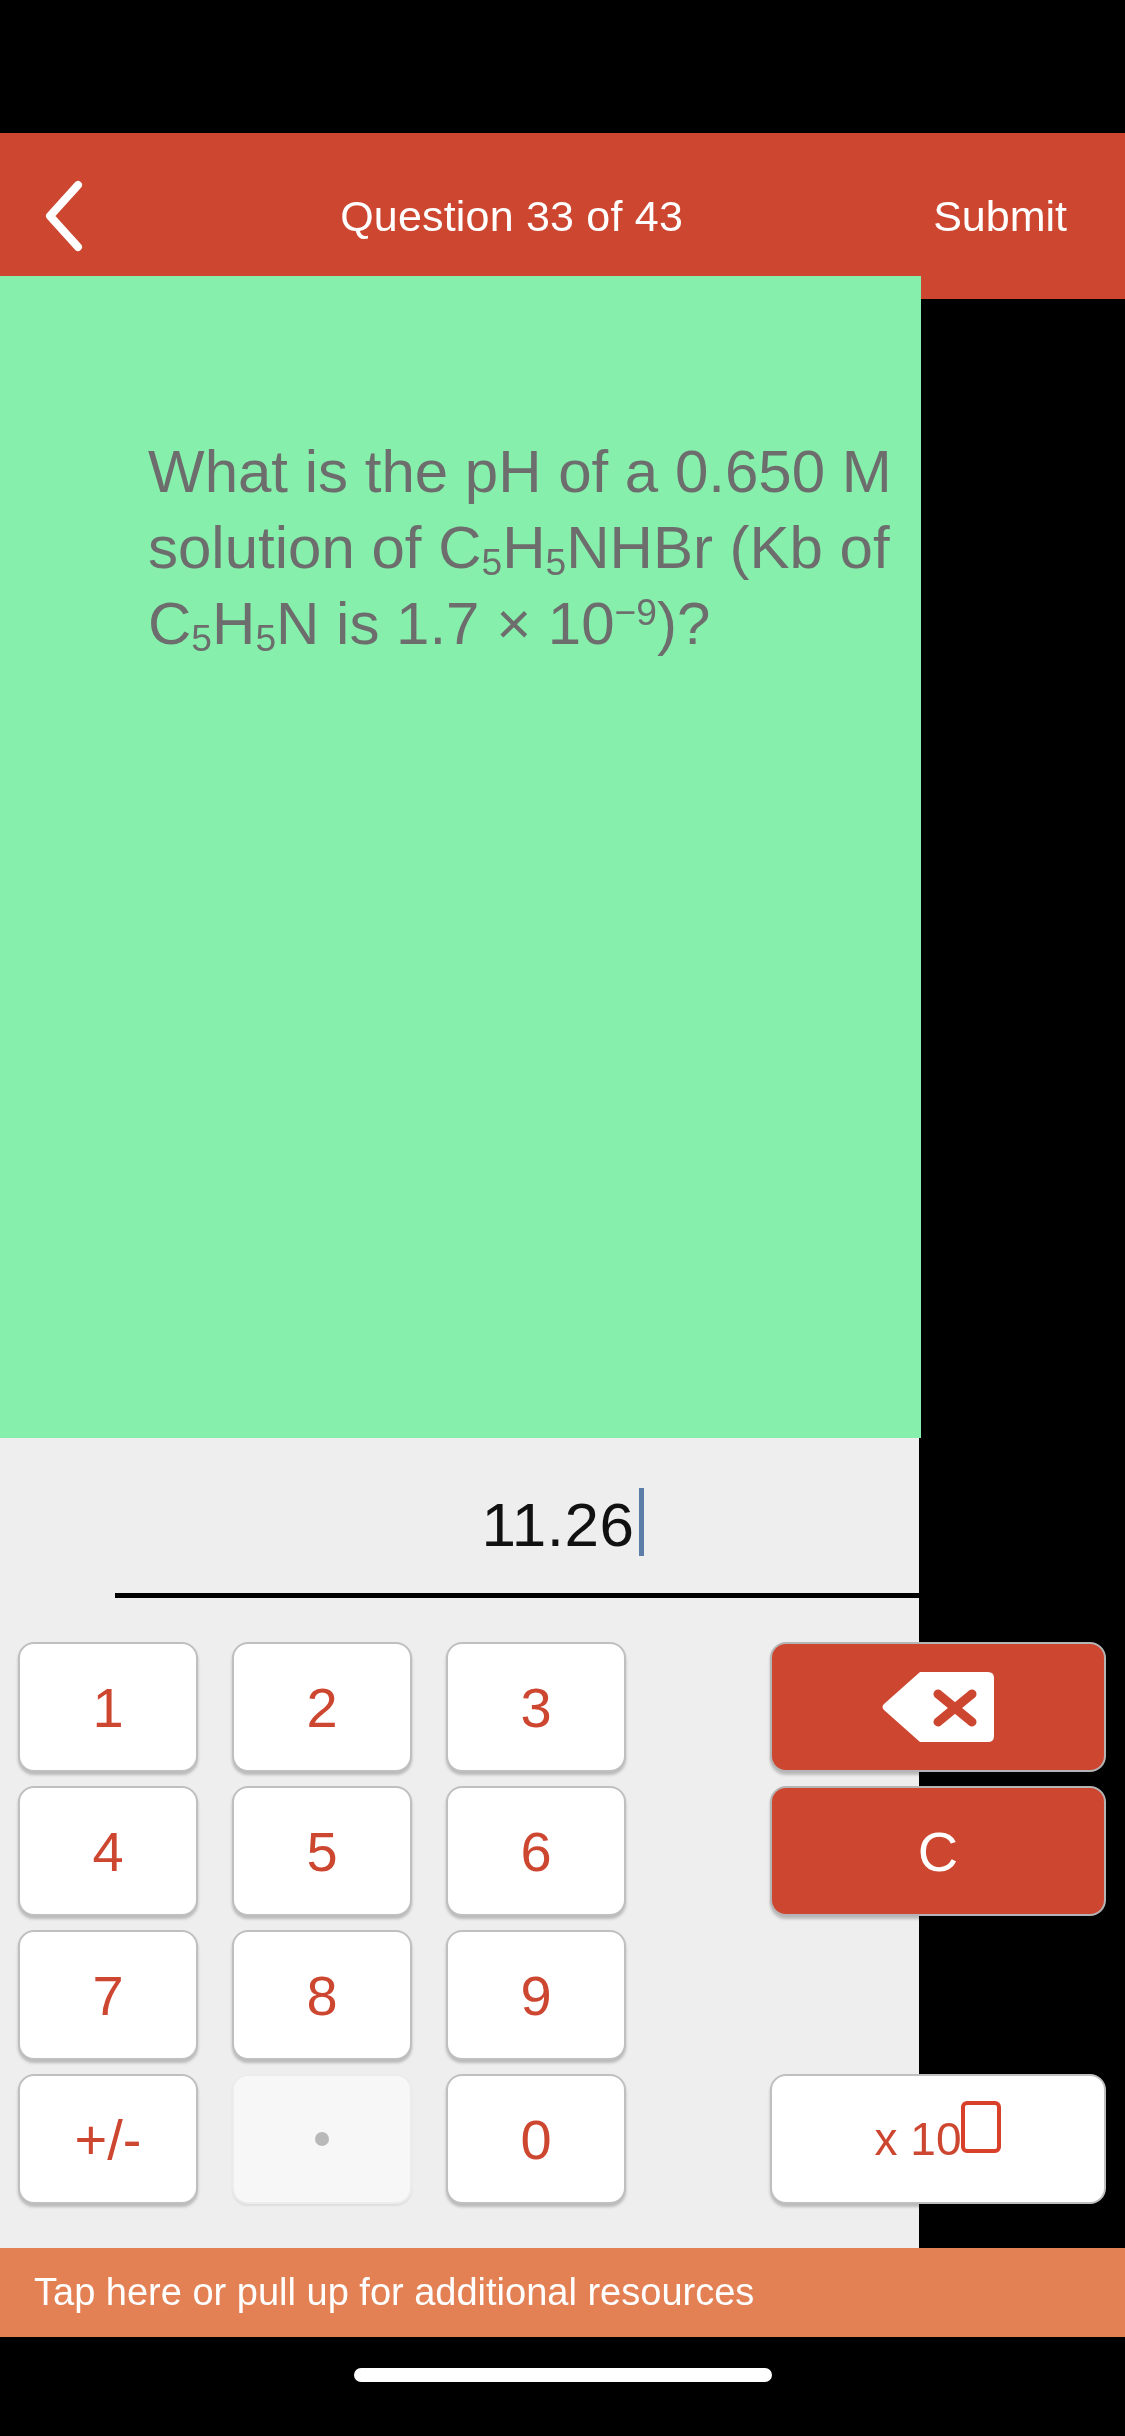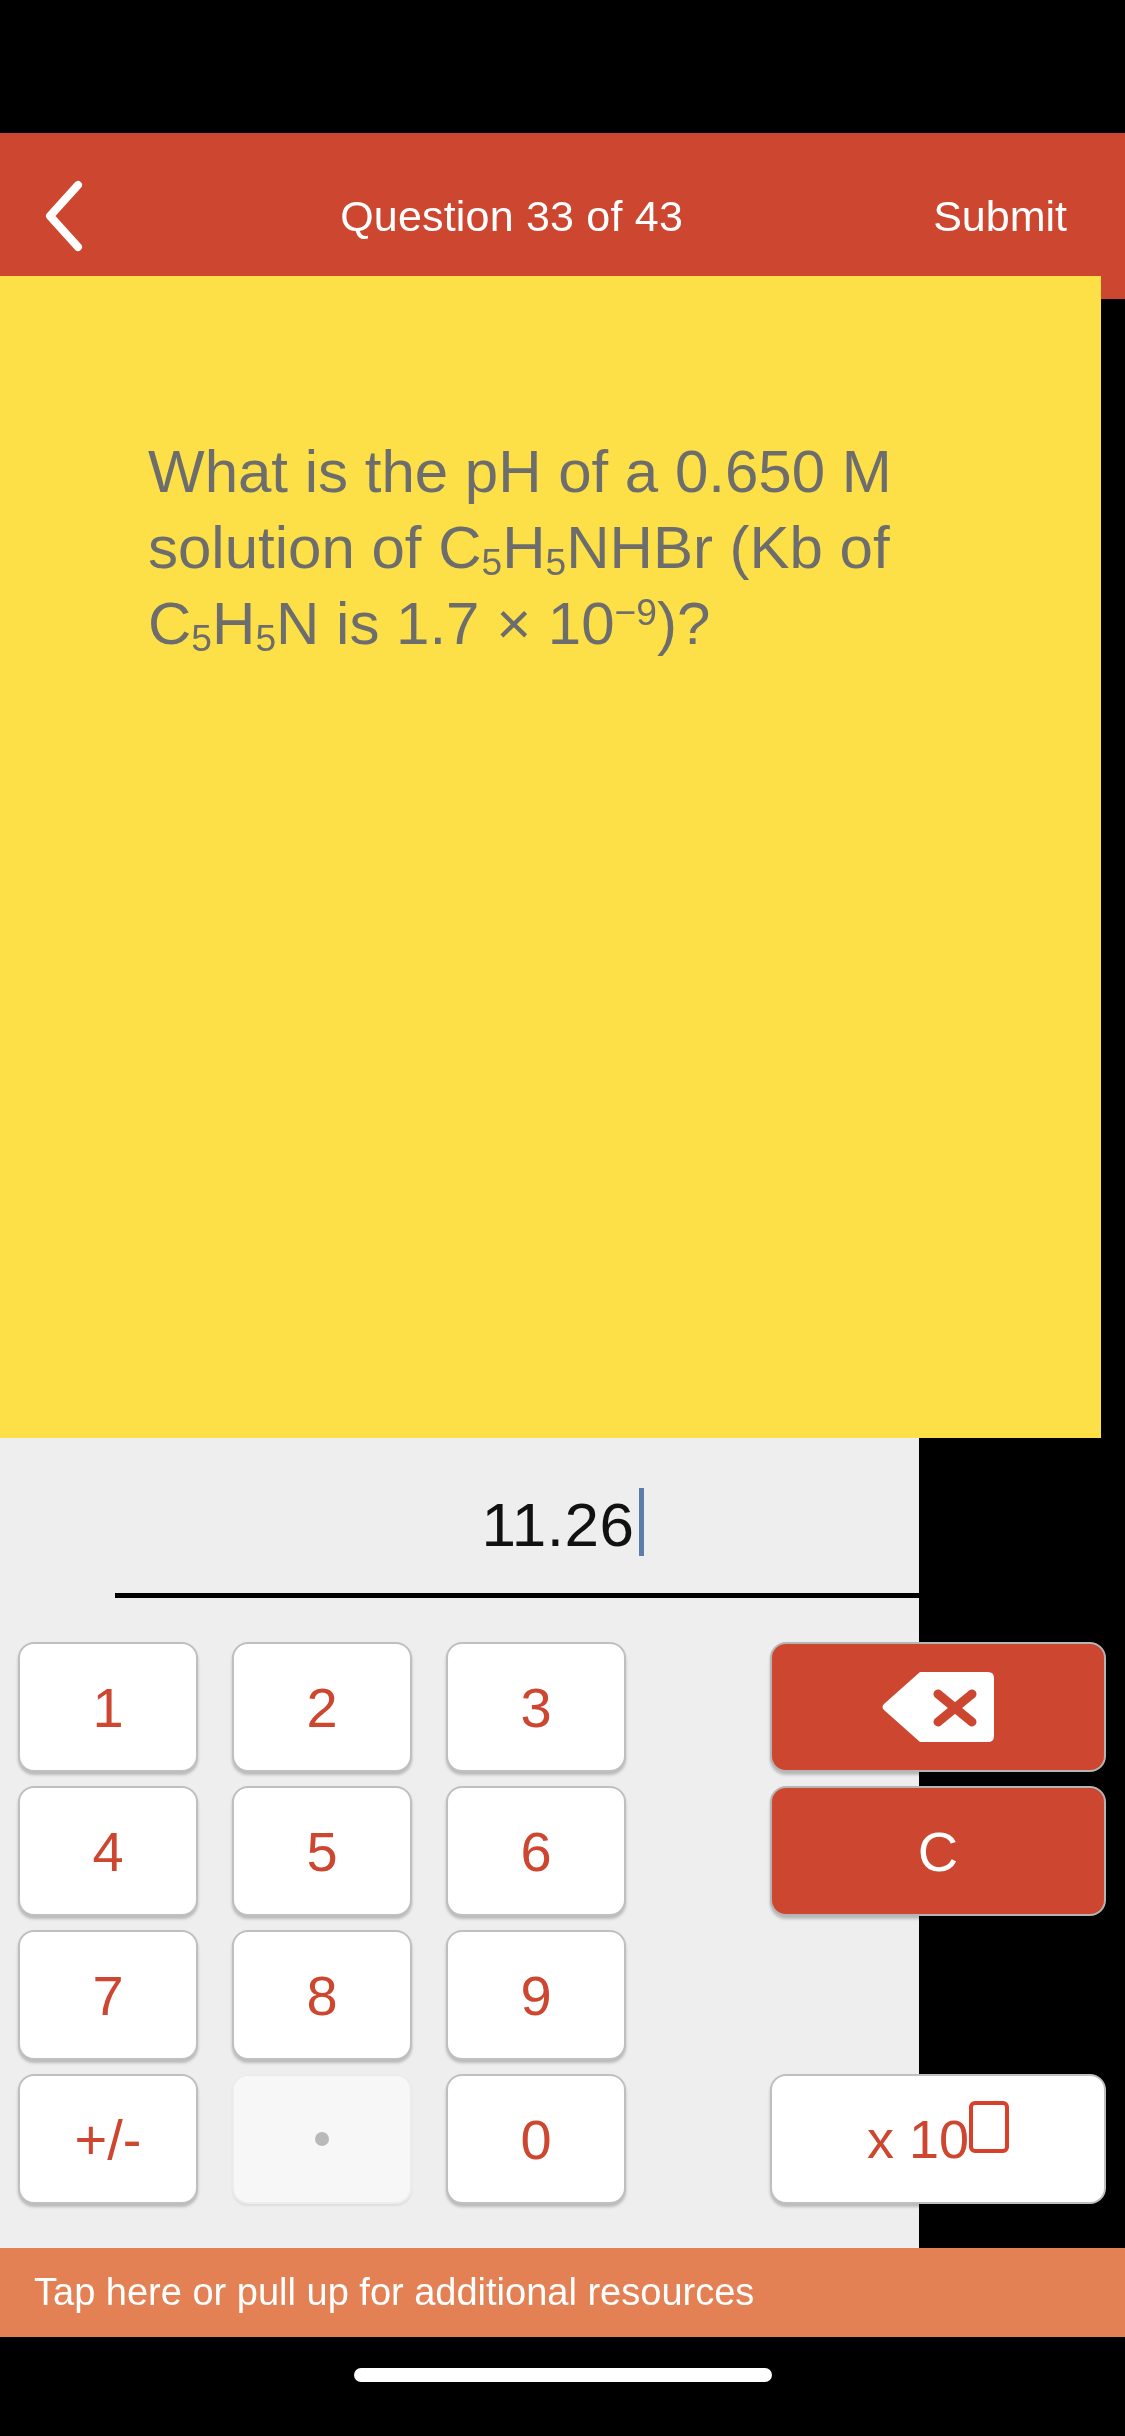--- a/index.html
+++ b/index.html
@@ -26,21 +26,21 @@
   .header-title {
     flex:1; text-align:center; color:#fff; font-size:43px; font-weight:400;
     letter-spacing:0.2px; margin-left:-40px;
   }
   .submit-btn {
     color:#ffffff; font-size:43px; font-weight:400; padding-right:58px; white-space:nowrap;
   }
 
   
   .content {
-    position:absolute; top:276px; left:0; width:1101px; height:1162px; background:#fde047;
+    position:absolute; top:276px; left:0; width:921px; height:1162px; background:#86efac;
   }
   .question {
     position:absolute; top:158px; left:148px; width:840px;
     color:#6d6d6d; font-size:60px; line-height:1.27; font-weight:400;
   }
   .question sub { font-size:0.62em; vertical-align:-0.18em; }
   .question sup { font-size:0.62em; vertical-align:0.52em; }
 
   
   .keypad {
@@ -68,21 +68,21 @@
     display:flex; align-items:center; justify-content:center;
     color:#cd4630; font-size:56px; font-weight:400;
   }
   .key.digit { width:180px; height:130px; }
   .key.disabled {
     background:#f7f7f7; border-color:#ececec; box-shadow:0 2px 2px rgba(0,0,0,0.07);
   }
   .dot { width:14px; height:14px; border-radius:50%; background:#b9b9b9; }
   .key.red { background:#cd4630; border-color:#b5b5b5; color:#fff; }
   .key.wide { width:336px; height:130px; }
-  .exp-label { display:flex; align-items:center; gap:0; font-size:54px; }
+  .exp-label { display:flex; align-items:center; gap:0; font-size:46px; }
   .exp-box {
     display:inline-block; width:40px; height:52px;
     border:4px solid #d8402a; border-radius:6px; position:relative; top:-12px;
   }
   .bksp-svg { display:block; }
 
   
   .c1 { left:18px; }  .c2 { left:232px; } .c3 { left:446px; }
   .cr { left:770px; }
   

